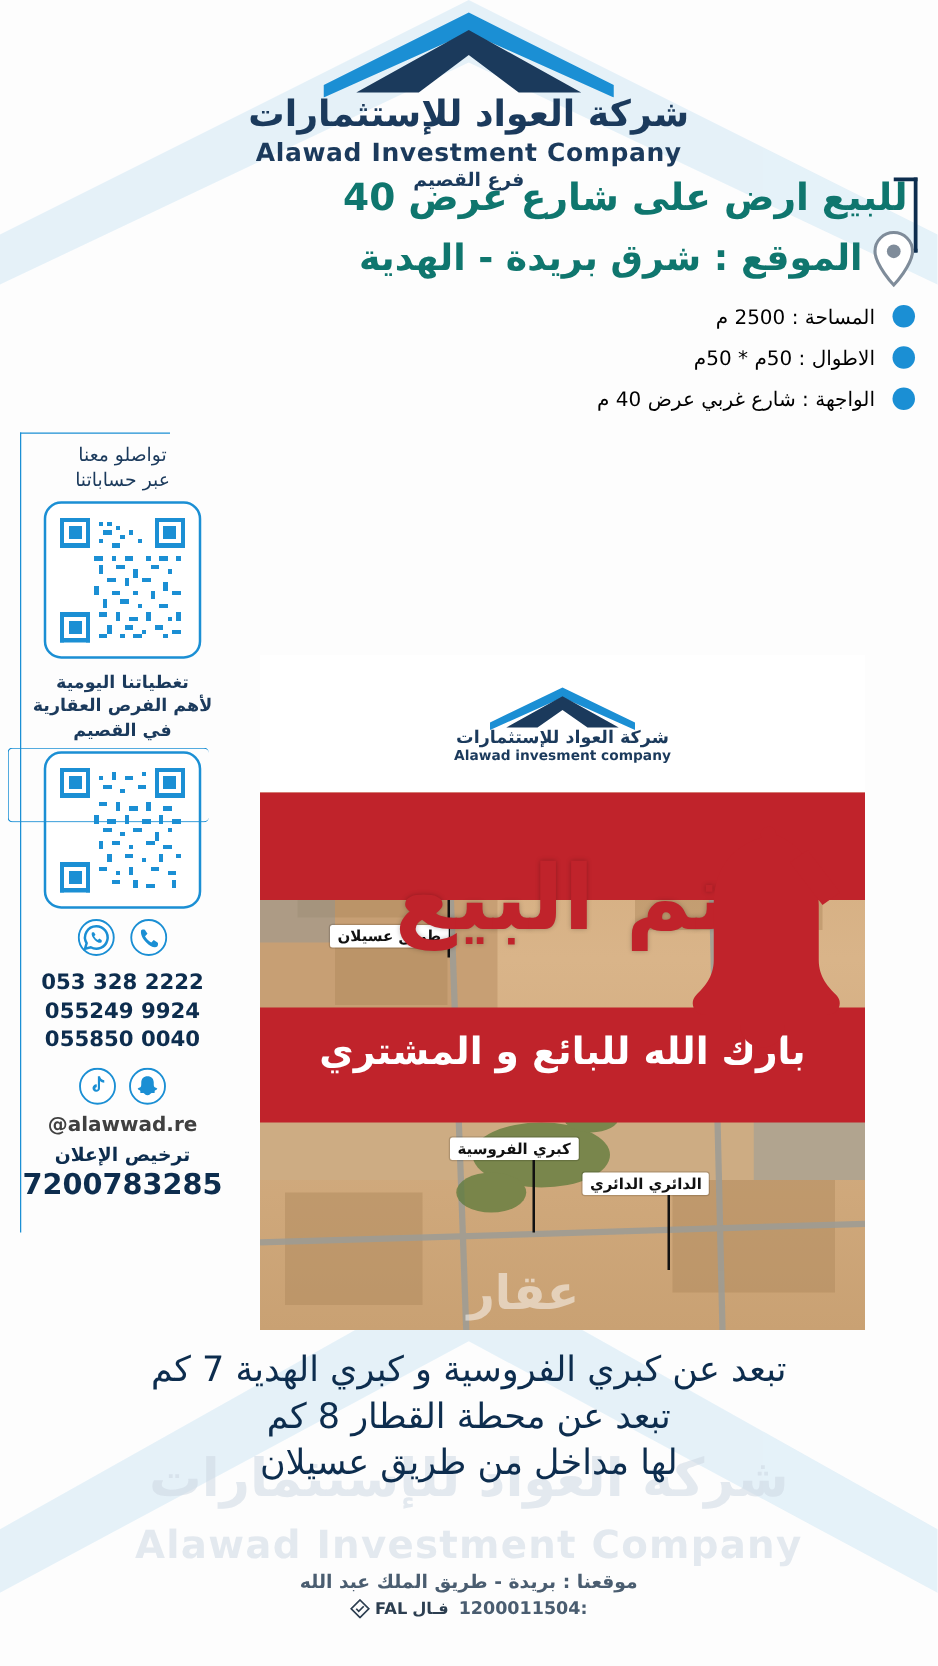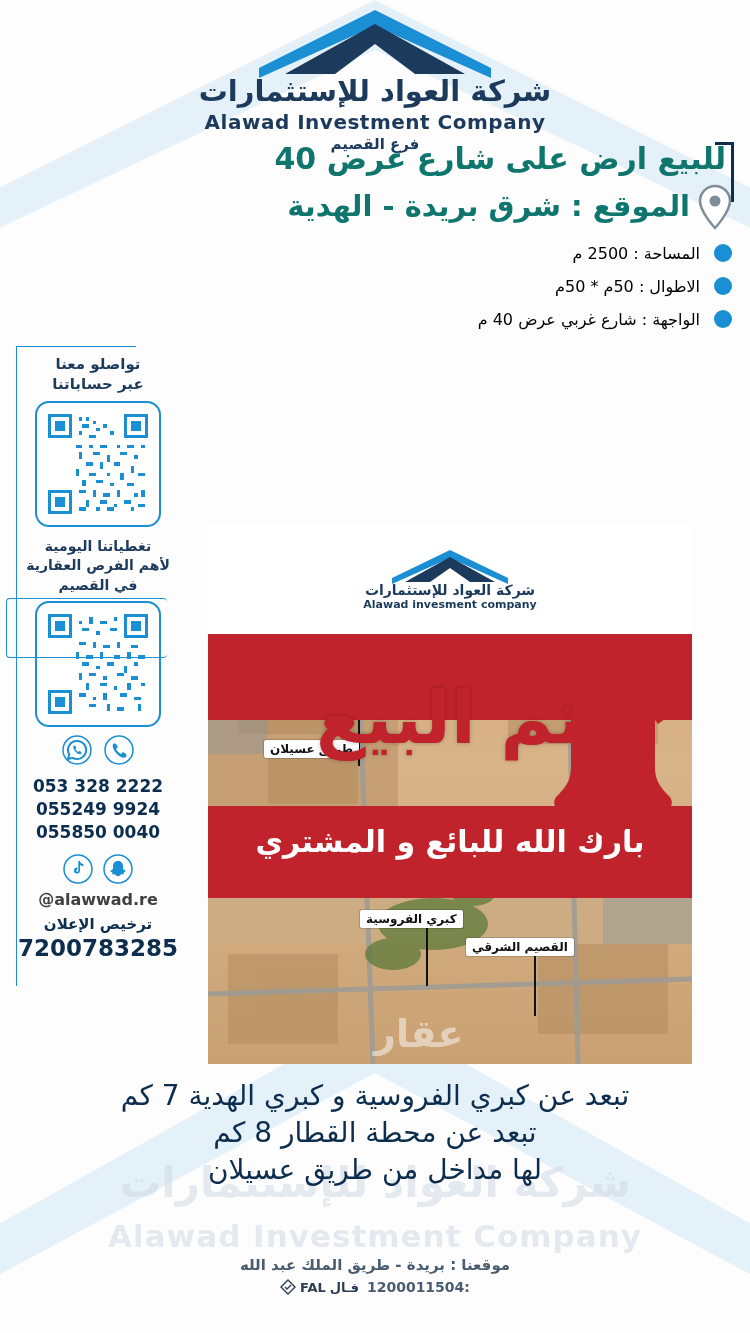--- a/index.html
+++ b/index.html
@@ -70,21 +70,21 @@
   .contact{
     position:absolute;left:8px;top:352px;width:180px;direction:rtl;text-align:center;
   }
   .c-line{
     position:absolute;left:8px;top:-6px;width:120px;height:1px;background:#1b8fd4;
   }
   .c-vline{
     position:absolute;left:8px;top:-6px;width:1px;height:640px;background:#1b8fd4;
   }
   .c-head{
-    font-size:15px;font-weight:bold;color:#1b3a5c;line-height:1.35;
+    font-size:15px;font-weight:normal;color:#1b3a5c;line-height:1.35;
     margin:2px 0 6px 0;text-align:center;
   }
   .qr-card{
     width:122px;height:122px;margin:0 auto;border:2px solid #1b8fd4;border-radius:14px;
     display:flex;align-items:center;justify-content:center;background:#fff;
   }
   .qr{width:100px;height:100px;display:block;}
   .c-head2{
     font-size:14px;font-weight:bold;color:#1b3a5c;line-height:1.4;margin:10px 0 6px 0;
   }
@@ -450,21 +450,21 @@
     </div>
 
     <div class="label-chip" style="left:48px;top:168px;">محطة القطار</div>
     <div class="leader" style="left:150px;top:196px;height:46px;"></div>
 
     <div class="label-chip" style="left:56px;top:216px;">طريق عسيلان</div>
 
     <div class="label-chip" style="left:152px;top:386px;">كبري الفروسية</div>
     <div class="leader" style="left:218px;top:404px;height:58px;"></div>
 
-    <div class="label-chip" style="left:258px;top:414px;">القصيم الشرقي</div>
+    <div class="label-chip" style="left:258px;top:414px;">الدائري الدائري</div>
     <div class="leader" style="left:326px;top:432px;height:60px;"></div>
 
     <div class="sold-band band-1"></div>
     <div class="sold-band band-2"></div>
     <div class="sold-big">تم البيع</div>
     <div class="sold-sub">بارك الله للبائع و المشتري</div>
 
     <svg class="bell" viewBox="0 0 150 200">
       <path d="M75 18 c-3 -10 12 -12 12 -2 c22 8 34 30 34 56 v44 c0 14 8 22 14 28 c6 6 2 16 -8 16 H31 c-10 0 -14 -10 -8 -16 c6 -6 14 -14 14 -28 V72 c0 -26 12 -46 38 -54 z" fill="#c0232b"></path>
       <path d="M58 168 a18 18 0 0 0 36 0 z" fill="#c0232b"></path>

